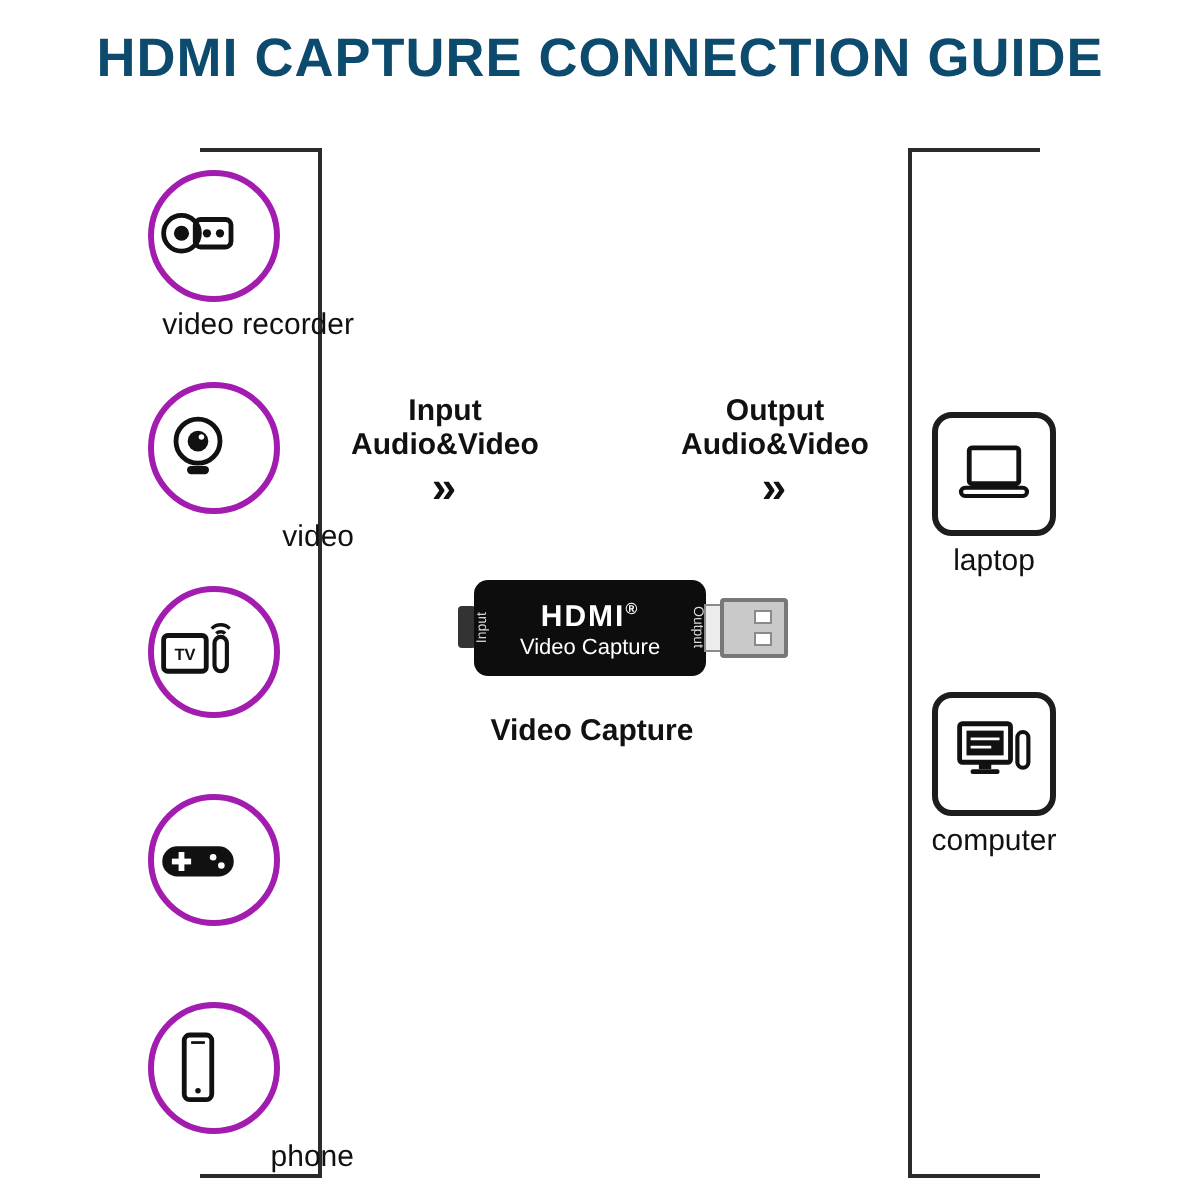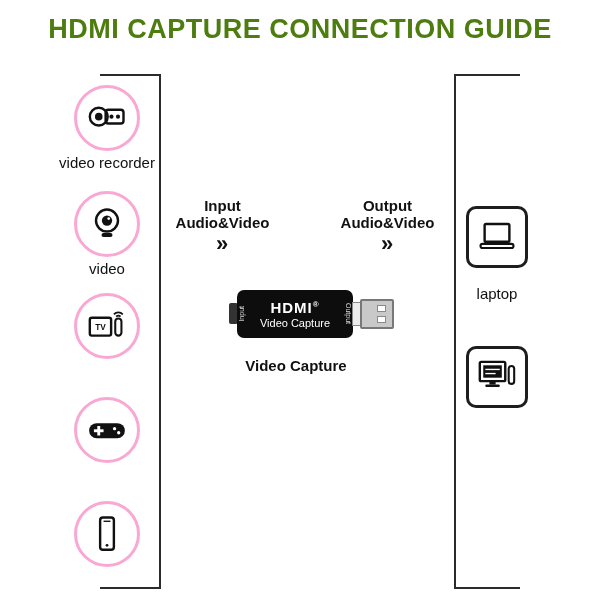--- a/index.html
+++ b/index.html
@@ -2,34 +2,34 @@
 <html><head>
 <meta charset="utf-8">
 <style>
   html,body { margin:0; padding:0; background:#ffffff; }
   .canvas {
     position:relative; width:600px; height:600px; background:#ffffff;
     font-family:"Liberation Sans", sans-serif; overflow:hidden; color:#111;
   }
   .title {
     position:absolute; top:14px; left:0; width:600px; text-align:center;
-    font-size:27px; font-weight:800; letter-spacing:0.5px; color:#4d7c0f;
+    font-size:27px; font-weight:800; letter-spacing:0.5px; color:#0c4a6e;
   }
   .bracket-layer { position:absolute; left:0; top:0; width:600px; height:600px; }
   .circle {
     position:absolute; left:74px; width:66px; height:66px; box-sizing:border-box;
-    border:3px solid #f9a8d4; border-radius:50%; background:#fff;
-    display:flex; align-items:center; justify-content:center;
+    border:3px solid #a21caf; border-radius:50%; background:#fff;
+    display:flex; align-items:center; 
   }
   .square {
     position:absolute; left:466px; width:62px; height:62px; box-sizing:border-box;
     border:3px solid #1d1d1d; border-radius:10px; background:#fff;
     display:flex; align-items:center; justify-content:center;
   }
-  .src-label { position:absolute; left:37px; width:140px; text-align:center; font-size:15px; }
+  .src-label { position:absolute; left:37px; width:140px; text-align:right; font-size:15px; }
   .dst-label { position:absolute; left:432px; width:130px; text-align:center; font-size:15px; }
   .io-block { position:absolute; width:135px; text-align:center; font-size:15px; font-weight:bold; line-height:17px; }
   .io-arrows { position:absolute; width:135px; text-align:center; font-size:22px; font-weight:bold; letter-spacing:1px; }
   .device-body {
     position:absolute; left:237px; top:290px; width:116px; height:48px;
     background:#0d0d0d; border-radius:7px; text-align:center;
   }
   .dev-brand { margin-top:7px; color:#fff; font-size:15px; font-weight:bold; letter-spacing:1px; line-height:15px; }
   .dev-brand sup { font-size:8px; }
   .dev-product { color:#fff; font-size:11px; margin-top:2px; }
@@ -98,20 +98,21 @@
     </svg>
   </div>
 
   <div class="circle" style="top:501px">
     <svg class="icon" width="44" height="44" viewBox="0 0 64 64">
       <rect x="22" y="8" width="20" height="47" rx="4" fill="none" stroke="#111" stroke-width="3.5"></rect>
       <line x1="27" y1="13.5" x2="37" y2="13.5" stroke="#111" stroke-width="2"></line>
       <circle cx="32" cy="48.5" r="2" fill="#111"></circle>
     </svg>
   </div>
+  <div class="src-label" style="top:570px">phone</div>
 
   <div class="io-block" style="left:155px; top:197px">
     <div>Input</div>
     <div>Audio&amp;Video</div>
   </div>
   <div class="io-arrows" style="left:155px; top:231px">»</div>
 
   <div class="io-block" style="left:320px; top:197px">
     <div>Output</div>
     <div>Audio&amp;Video</div>
@@ -134,27 +135,28 @@
   <div class="usb-slot" style="left:377px; top:305px"></div>
   <div class="usb-slot" style="left:377px; top:316px"></div>
   <div class="dev-caption">Video Capture</div>
 
   <div class="square" style="top:206px">
     <svg class="icon" width="44" height="44" viewBox="0 0 64 64">
       <rect x="14" y="13" width="36" height="26" rx="2" fill="none" stroke="#111" stroke-width="3.5"></rect>
       <rect x="8" y="42" width="48" height="6" rx="3" fill="none" stroke="#111" stroke-width="3"></rect>
     </svg>
   </div>
-  <div class="dst-label" style="top:285px">laptop</div>
+  <div class="dst-label" style="top:272px">laptop</div>
 
   <div class="square" style="top:346px">
     <svg class="icon" width="44" height="44" viewBox="0 0 64 64">
       <rect x="7" y="10" width="37" height="28" rx="2" fill="none" stroke="#111" stroke-width="3.5"></rect>
       <rect x="12" y="15" width="27" height="18" fill="#111"></rect>
       <line x1="15" y1="21" x2="36" y2="21" stroke="#fff" stroke-width="2"></line>
       <line x1="15" y1="27" x2="30" y2="27" stroke="#fff" stroke-width="2"></line>
       <rect x="21" y="38" width="9" height="5" fill="#111"></rect>
       <rect x="15" y="43" width="21" height="3.5" rx="1.5" fill="#111"></rect>
       <rect x="49" y="16" width="8" height="26" rx="4" fill="none" stroke="#111" stroke-width="3"></rect>
     </svg>
   </div>
+  <div class="dst-label" style="top:412px">computer</div>
 
 </div>
 
 </body></html>

